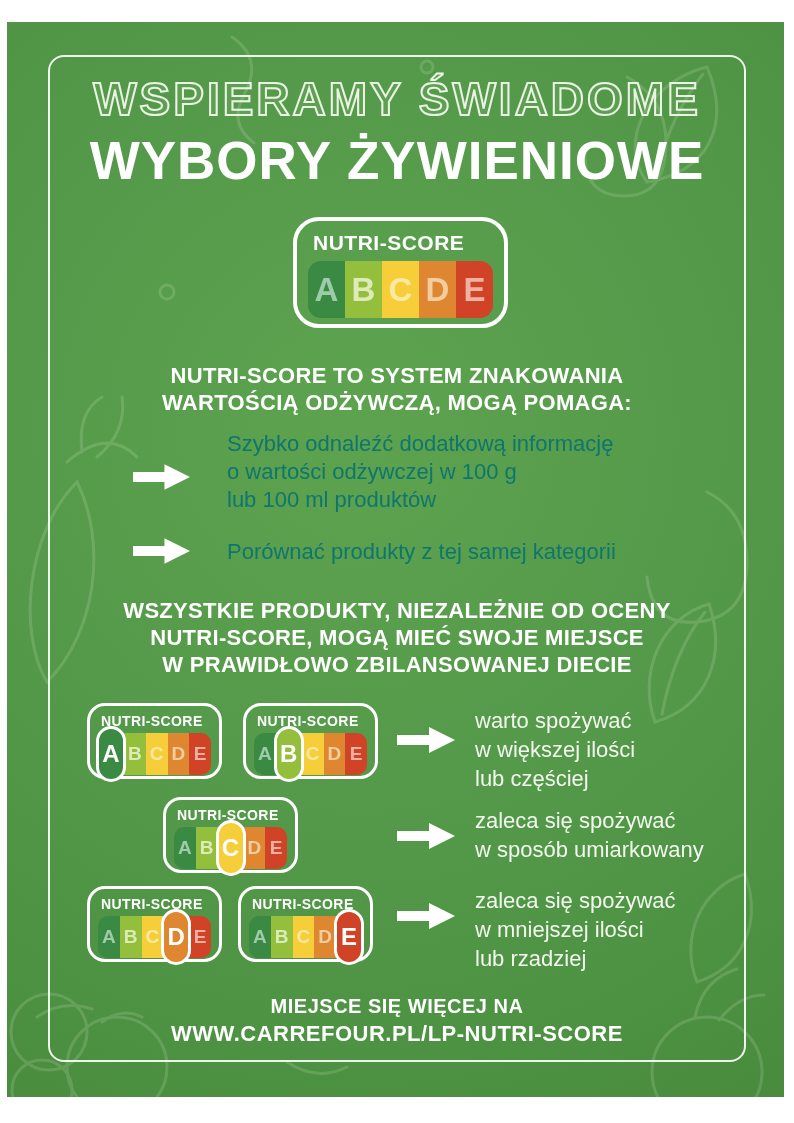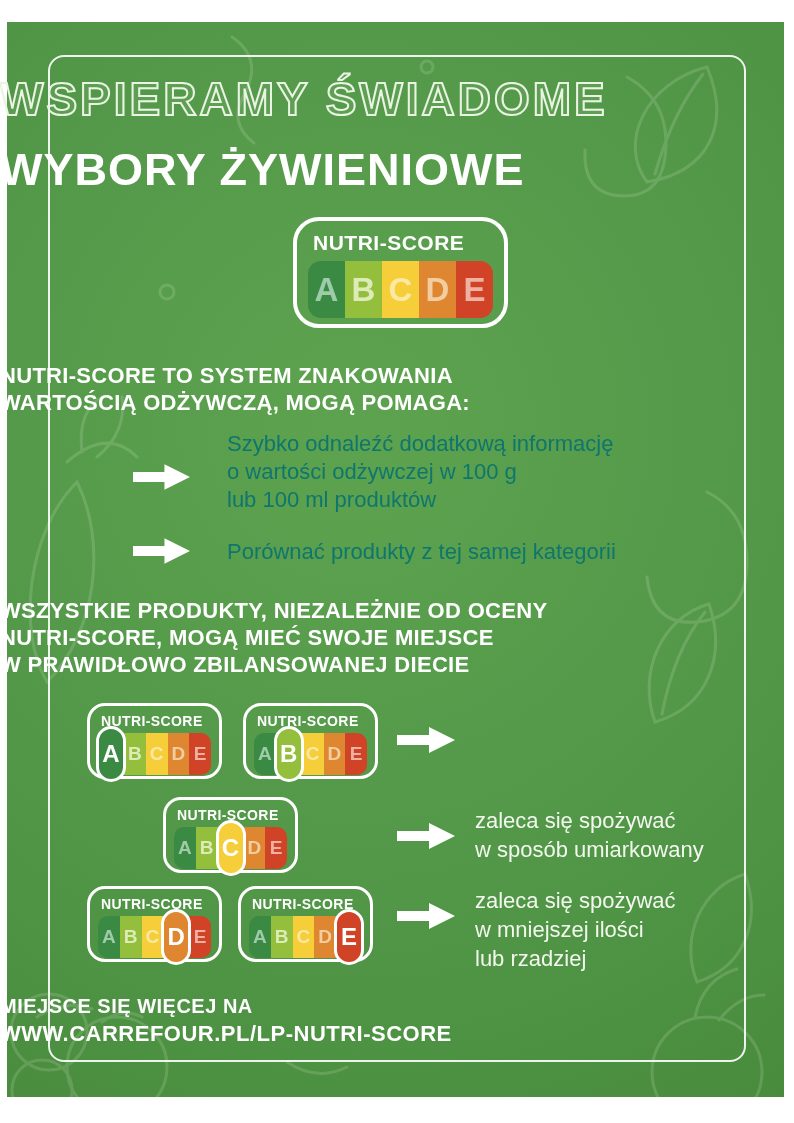--- a/index.html
+++ b/index.html
@@ -12,28 +12,28 @@
   .panel{
     position:absolute;left:7px;top:22px;width:777px;height:1075px;
     background:radial-gradient(ellipse 120% 90% at 45% 38%, #5da34f 0%, #539849 45%, #498c3e 80%, #45863a 100%);
   }
   .doodles{position:absolute;left:7px;top:22px;width:777px;height:1075px;opacity:.16;}
   .frame{
     position:absolute;left:48px;top:55px;width:698px;height:1007px;
     border:2px solid rgba(255,255,255,.9);border-radius:16px;box-sizing:border-box;
   }
   .abs{position:absolute;}
-  .center{left:0;width:794px;text-align:left;}
+  .center{left:0;width:794px;text-align:center;}
   .pre{white-space:pre-line;}
   .title-outline{
     top:72px;font-size:46px;font-weight:800;letter-spacing:3px;
     color:rgba(255,255,255,0.06);
     -webkit-text-stroke:2px #eaf4e3;
   }
-  .title-main{top:144px;font-size:45px;font-weight:800;letter-spacing:1px;color:#ffffff;}
+  .title-main{top:130px;font-size:53px;font-weight:800;letter-spacing:1px;color:#ffffff;}
   .heading{font-size:22px;font-weight:700;line-height:27px;color:#ffffff;letter-spacing:.3px;}
   .body-text{font-size:22px;line-height:28px;color:#0f766e;}
   .rec-text{font-size:22px;line-height:29px;color:#f3f8ee;}
   .footer-1{top:995px;font-size:20px;font-weight:700;letter-spacing:.5px;color:#ffffff;}
   .footer-2{top:1021px;font-size:22px;font-weight:700;letter-spacing:.5px;color:#ffffff;}
 
   
   .badge{position:absolute;border:3px solid #ffffff;border-radius:18px;box-sizing:border-box;}
   .badge .ns-label{color:#ffffff;font-weight:700;font-size:14px;letter-spacing:.4px;padding:7px 0 0 11px;}
   .badge .bar{display:flex;align-items:center;margin:4px 8px 0 8px;position:relative;}
@@ -136,20 +136,23 @@
       <div class="seg first" style="background: rgb(58, 138, 68); color: rgb(158, 203, 170);">A</div>
       <div class="seg hl" style="background: rgb(147, 191, 61); color: rgb(255, 255, 255);">B</div>
       <div class="seg" style="background: rgb(245, 206, 58); color: rgb(251, 233, 162);">C</div>
       <div class="seg" style="background: rgb(222, 134, 48); color: rgb(242, 205, 160);">D</div>
       <div class="seg last" style="background: rgb(208, 67, 39); color: rgb(238, 177, 162);">E</div>
     </div>
   </div>
   <svg class="arrow" style="left:397px;top:727px;" width="58" height="26" viewBox="0 0 58 26">
     <polygon points="0,8 32,8 32,0 58,13 32,26 32,18 0,18" fill="#ffffff"></polygon>
   </svg>
+  <div class="abs rec-text pre" style="left:475px;top:706px;">warto spożywać
+w większej ilości
+lub częściej</div>
 
   <div class="badge small abs" style="left:163px;top:797px;">
     <div class="ns-label">NUTRI-SCORE</div>
     <div class="bar">
       <div class="seg first" style="background: rgb(58, 138, 68); color: rgb(158, 203, 170);">A</div>
       <div class="seg" style="background: rgb(147, 191, 61); color: rgb(220, 235, 184);">B</div>
       <div class="seg hl" style="background: rgb(245, 206, 58); color: rgb(255, 255, 255);">C</div>
       <div class="seg" style="background: rgb(222, 134, 48); color: rgb(242, 205, 160);">D</div>
       <div class="seg last" style="background: rgb(208, 67, 39); color: rgb(238, 177, 162);">E</div>
     </div>

